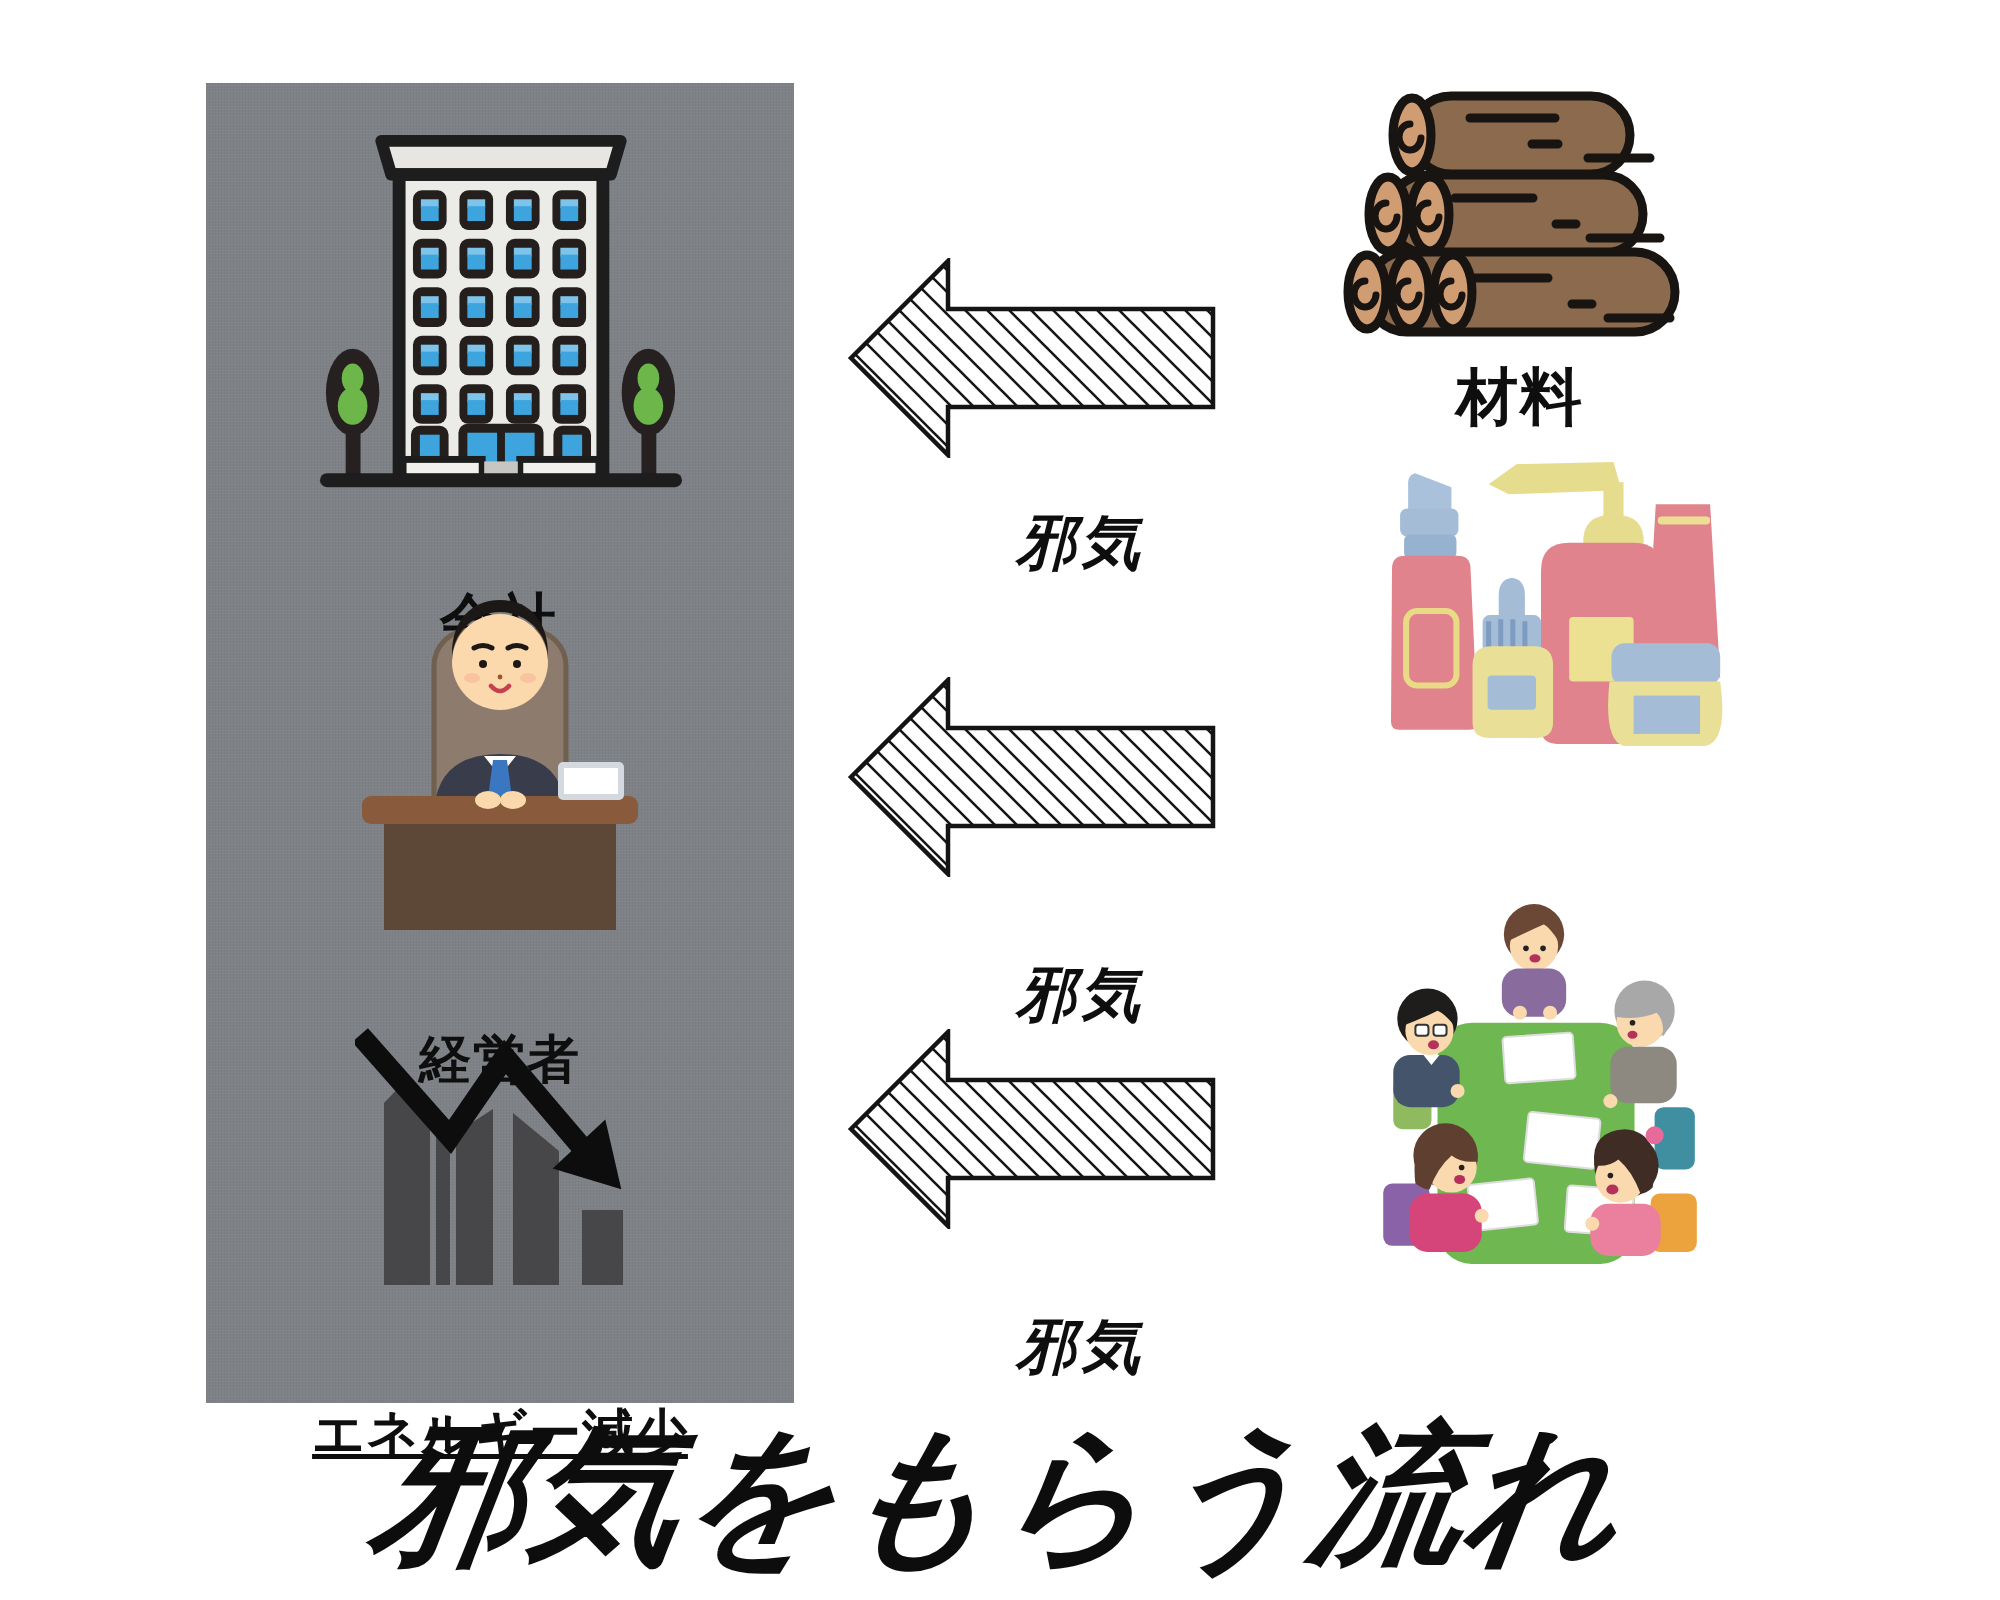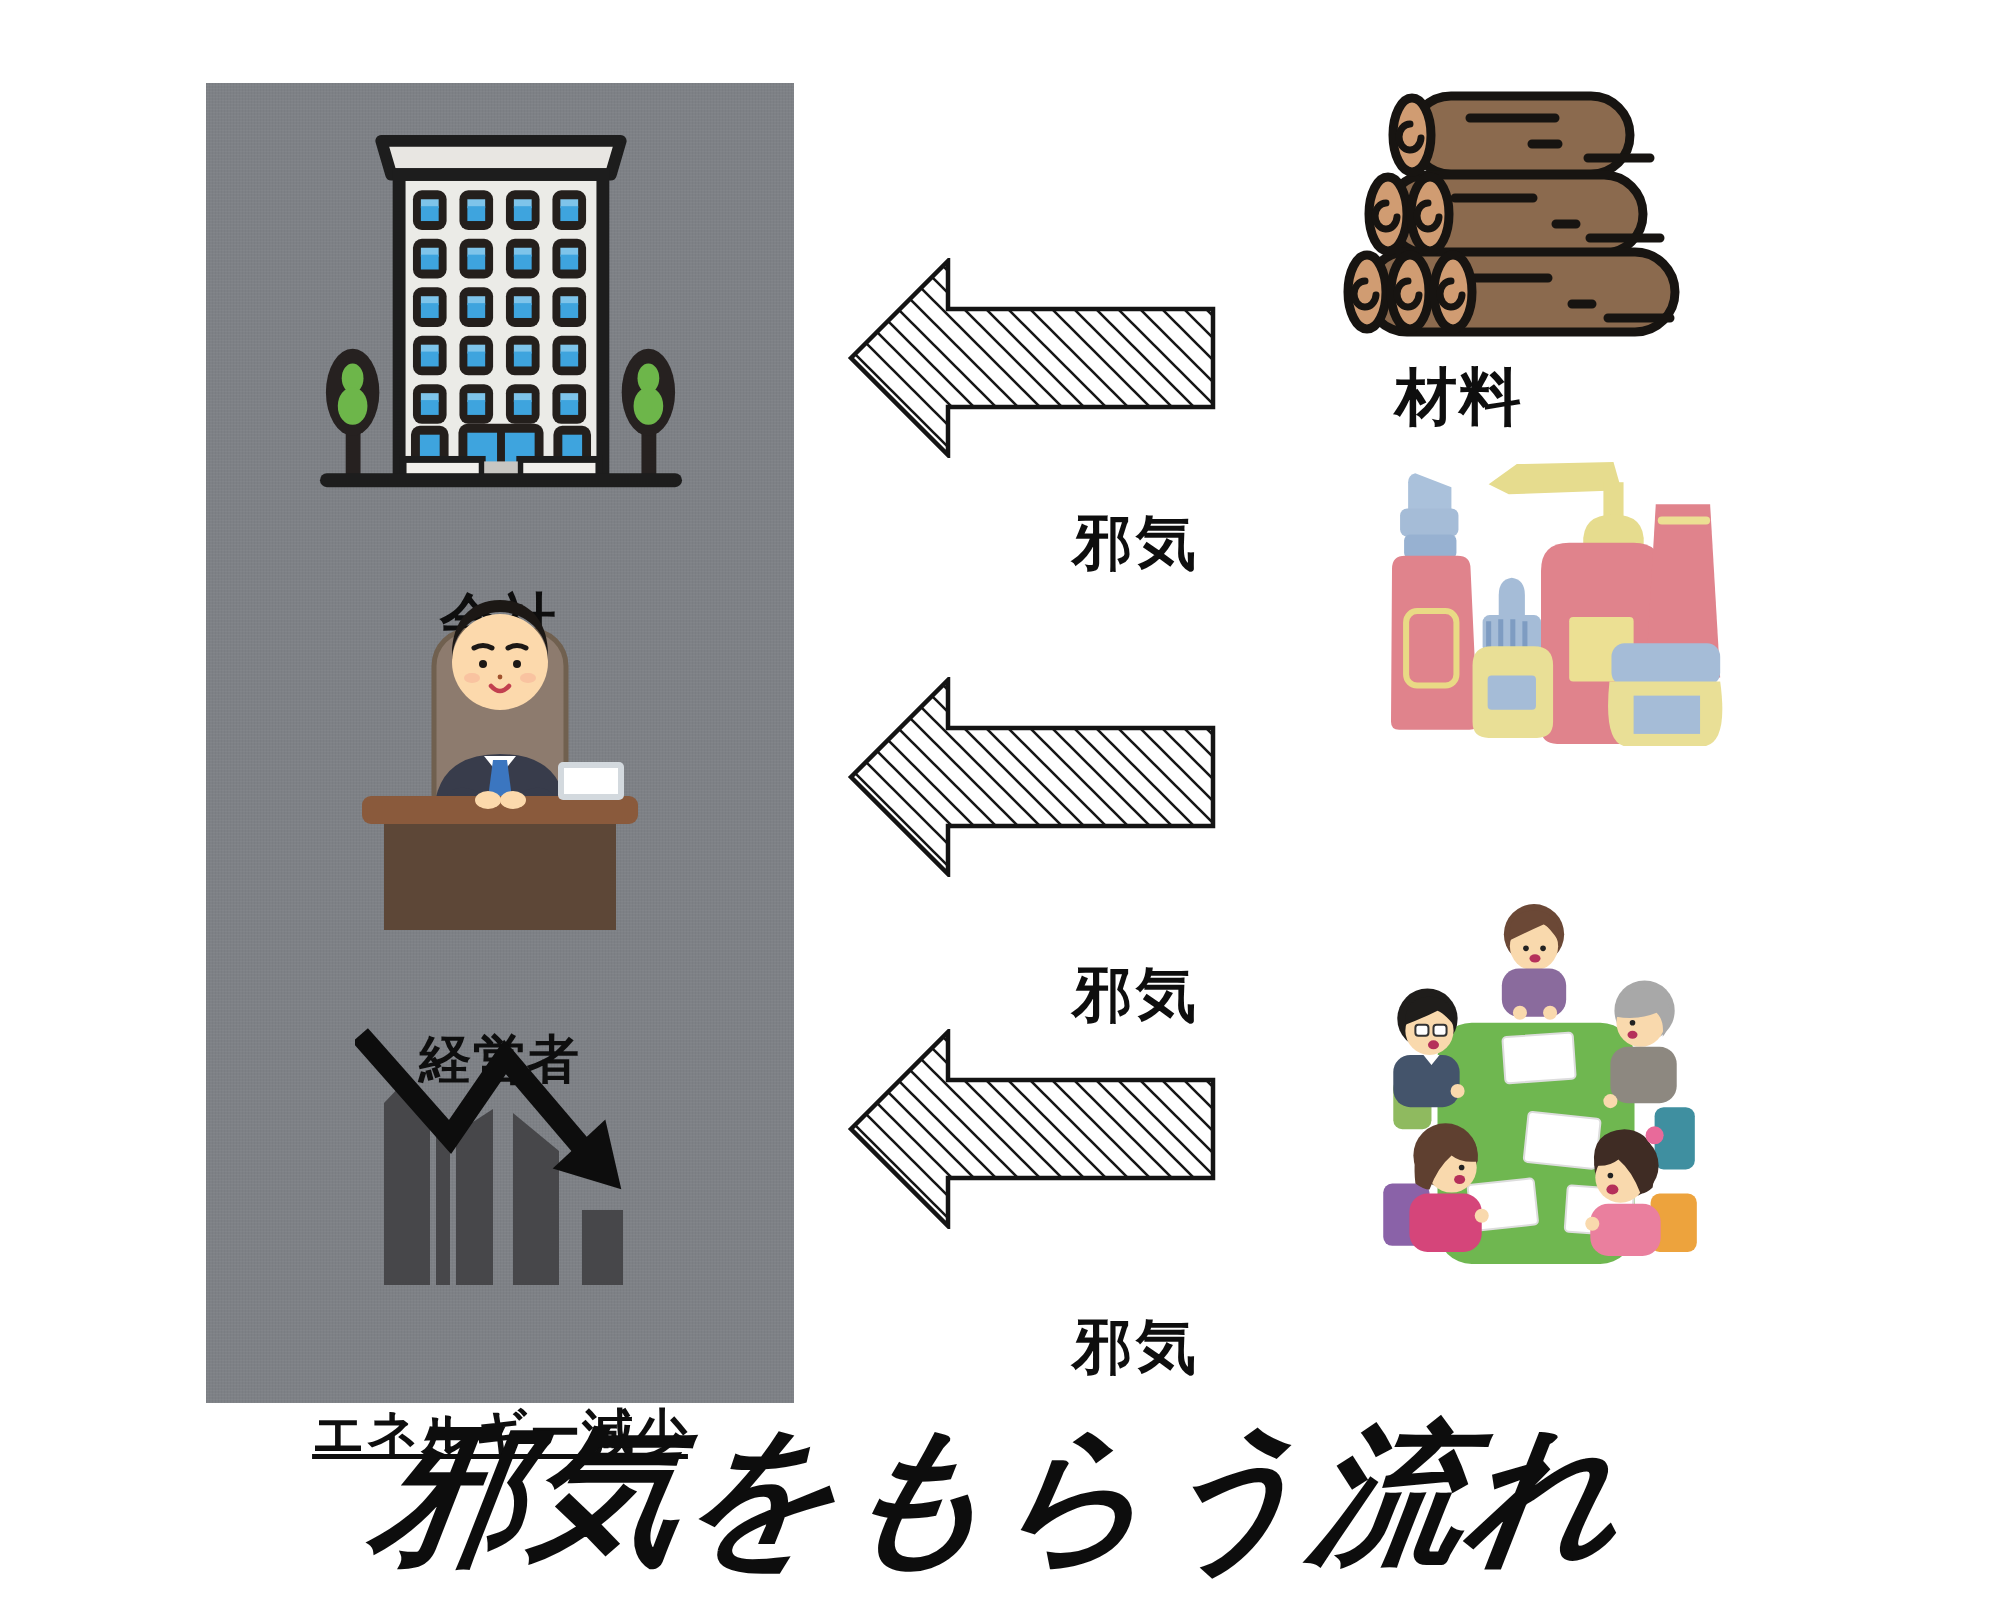--- a/index.html
+++ b/index.html
@@ -15,25 +15,25 @@
       repeating-linear-gradient(90deg, rgba(0,0,0,0.03) 0 1px, rgba(0,0,0,0) 1px 3px);
   }
   .node-label{
     position:absolute;left:0;width:100%;text-align:center;
     font-weight:bold;color:#0e0e0e;line-height:1.1;letter-spacing:2px;
   }
   .lbl-company{top:505px;font-size:58px;}
   .lbl-manager{top:948px;font-size:52px;}
   .lbl-energy{top:1322px;font-size:52px;letter-spacing:1px;text-decoration:underline;}
   .jaki{
-    position:absolute;left:960px;width:240px;text-align:right;
-    font-weight:bold;font-size:60px;color:#0e0e0e;letter-spacing:4px;
+    position:absolute;left:960px;width:240px;text-align:center;
+    font-weight:bold;font-size:60px;color:#0e0e0e;letter-spacing:4px;font-style:italic;
   }
   .src-label{
-    position:absolute;text-align:left;font-weight:bold;color:#0e0e0e;
+    position:absolute;text-align:center;font-weight:bold;color:#0e0e0e;
     font-size:62px;line-height:1.18;letter-spacing:2px;
   }
   #title{
     position:absolute;left:0;top:1418px;width:2000px;text-align:center;
     font-size:152px;font-weight:900;font-style:italic;color:#0d0d0d;
     transform:skewX(-8deg);letter-spacing:2px;line-height:1;
   }
   svg{display:block;}
 </style>
 </head>

